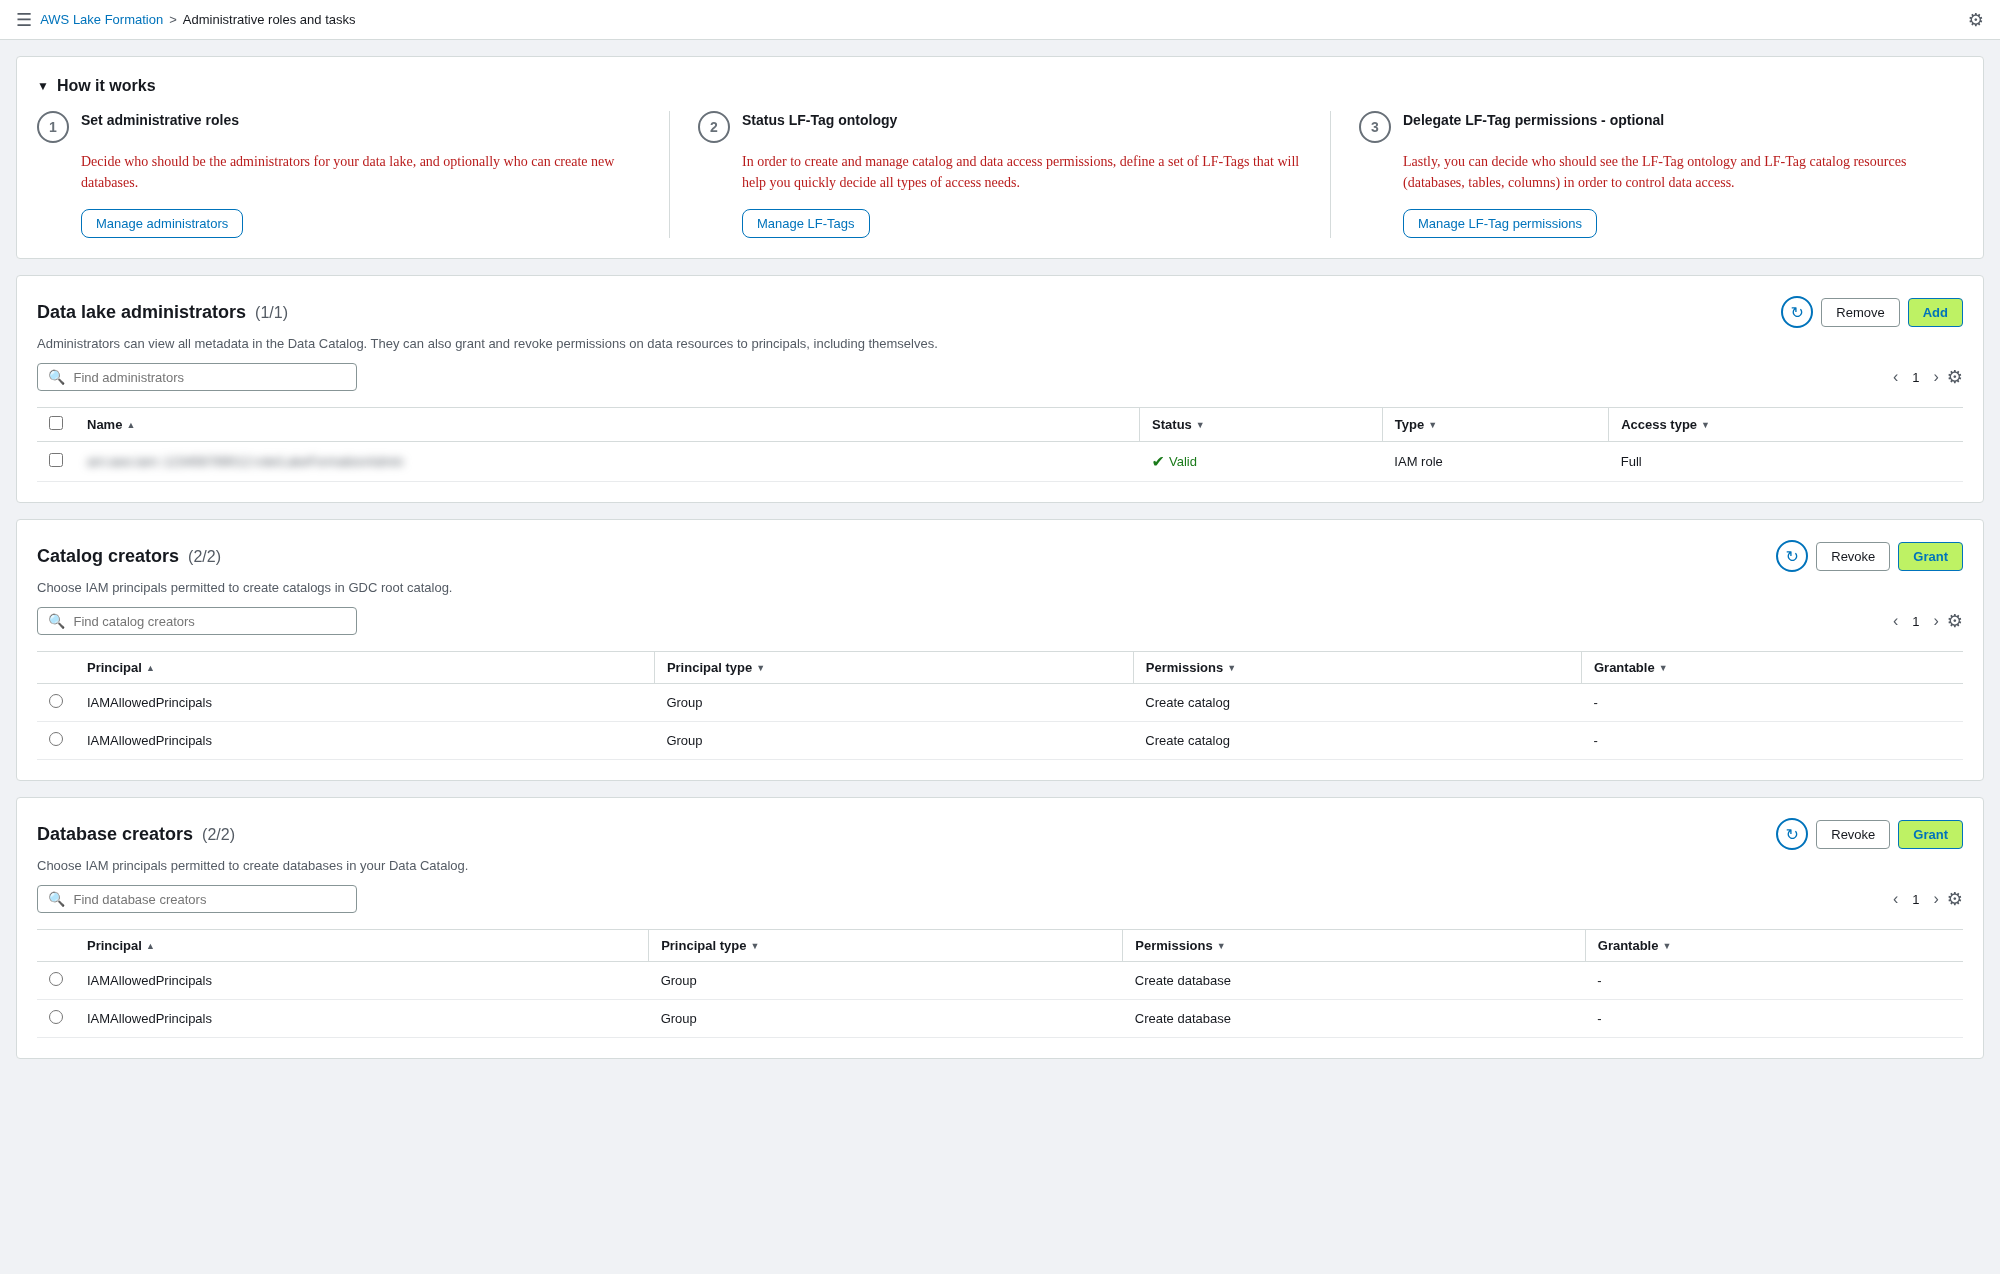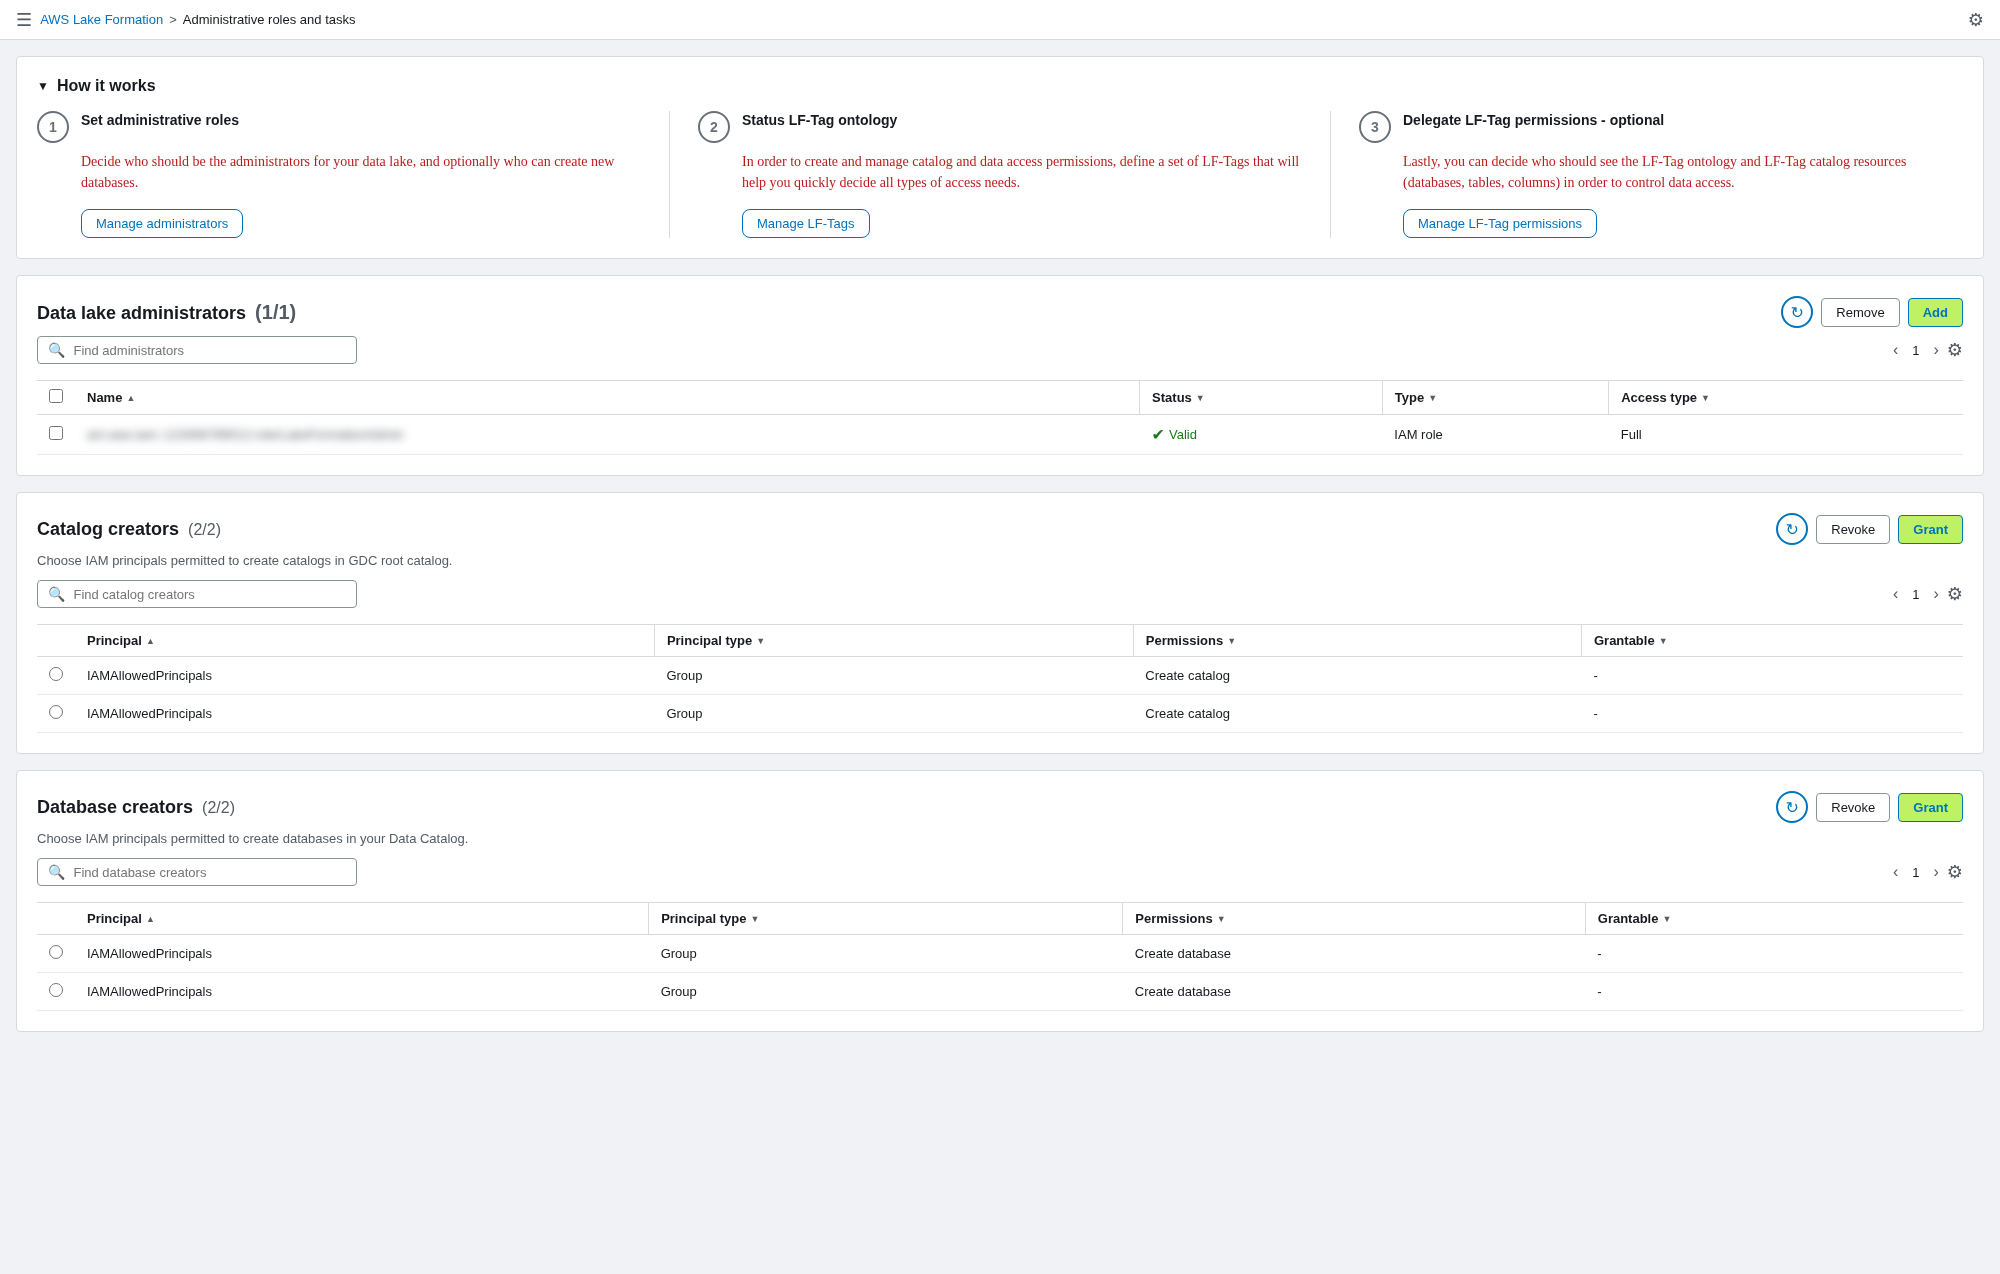--- a/index.html
+++ b/index.html
@@ -175,29 +175,30 @@
       </div>
 
     </div>
   </div>
 
   <div class="card">
     <div class="section-header">
       <div>
         <span class="section-title">
           <span>Data lake administrators</span>
-          <span style="font-weight:700; font-size:20px; color:#545b64; margin-left:4px;">(1/1)</span>
+          <span style="font-weight:400; font-size:16px; color:#545b64; margin-left:4px;">(1/1)</span>
         </span>
       </div>
       <div class="section-actions">
         <div class="refresh-btn" title="Refresh">↻</div>
         <button class="btn-outline">Remove</button>
         <button class="btn-primary">Add</button>
       </div>
     </div>
+    <div class="section-subtitle">Administrators can view all metadata in the Data Catalog. They can also grant and revoke permissions on data resources to principals, including themselves.</div>
 
     <div class="table-controls">
       <div class="search-box">
         <span class="search-icon">🔍</span>
         <input type="text" placeholder="Find administrators" style="">
       </div>
       <div class="pagination">
         <button class="page-btn">‹</button>
         <span class="page-num">1</span>
         <button class="page-btn">›</button>

